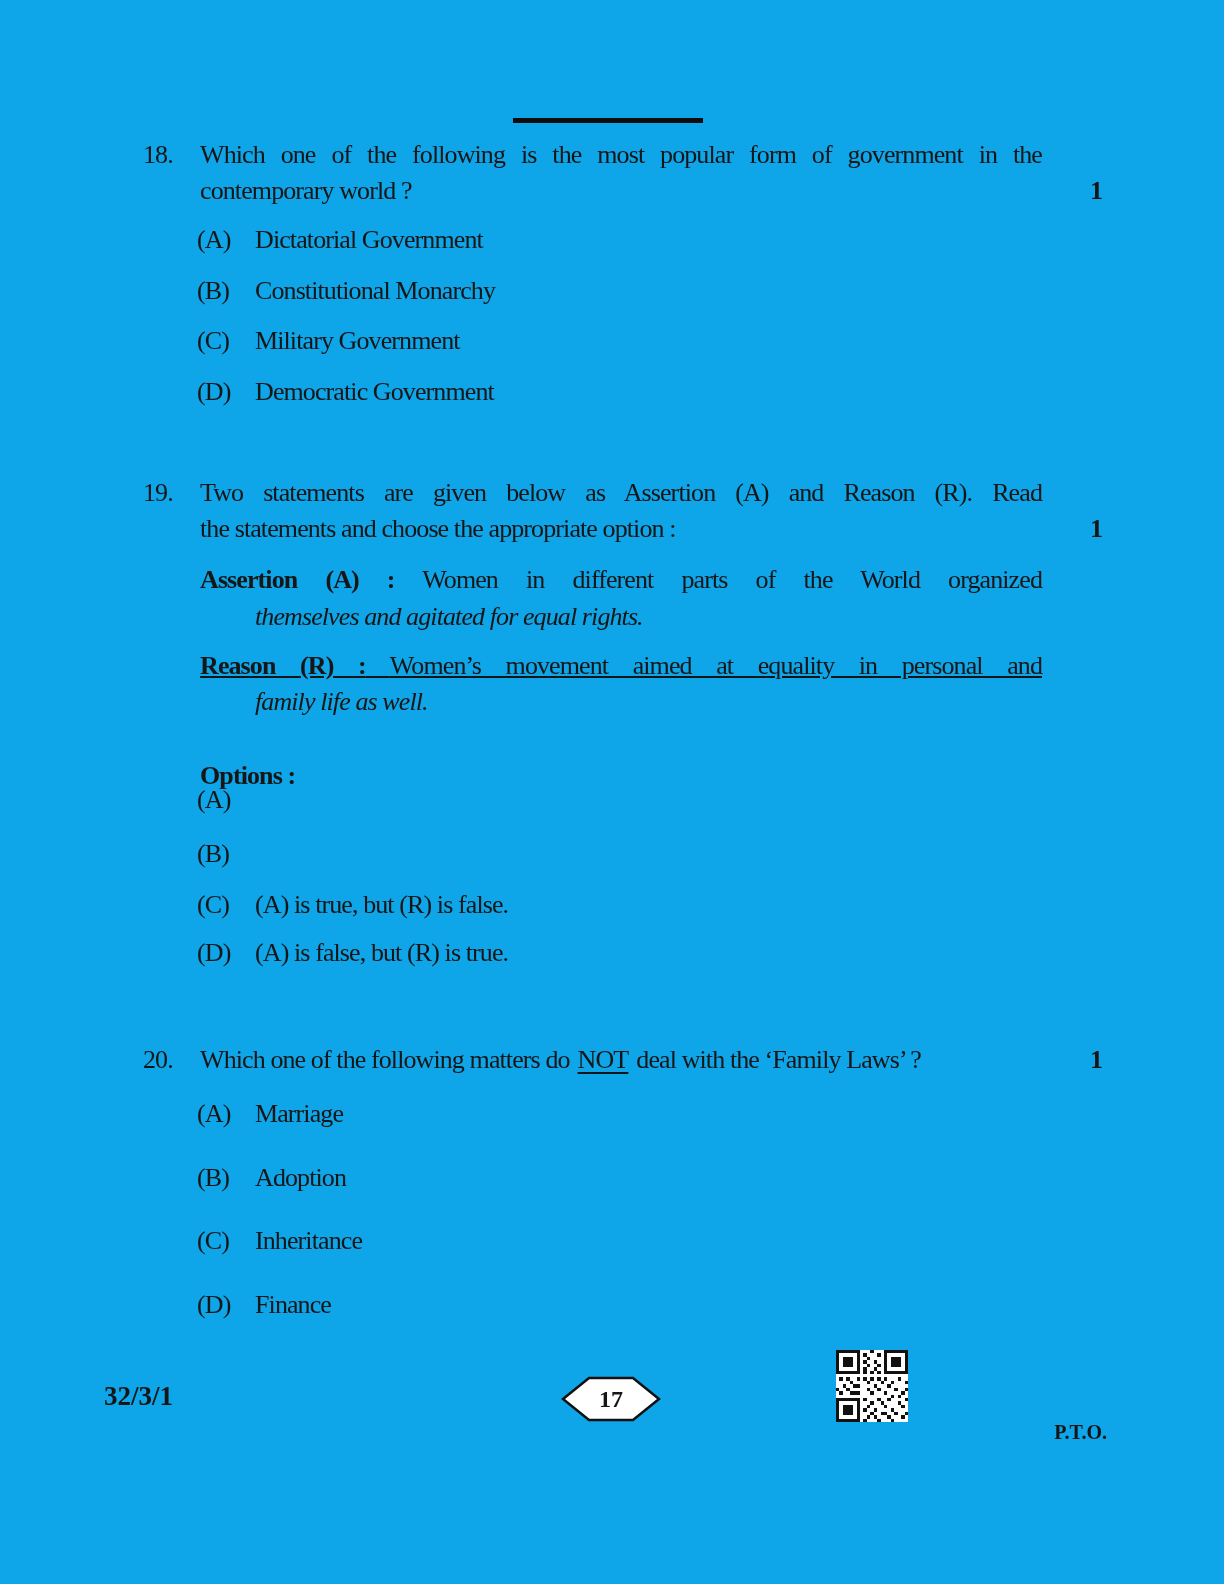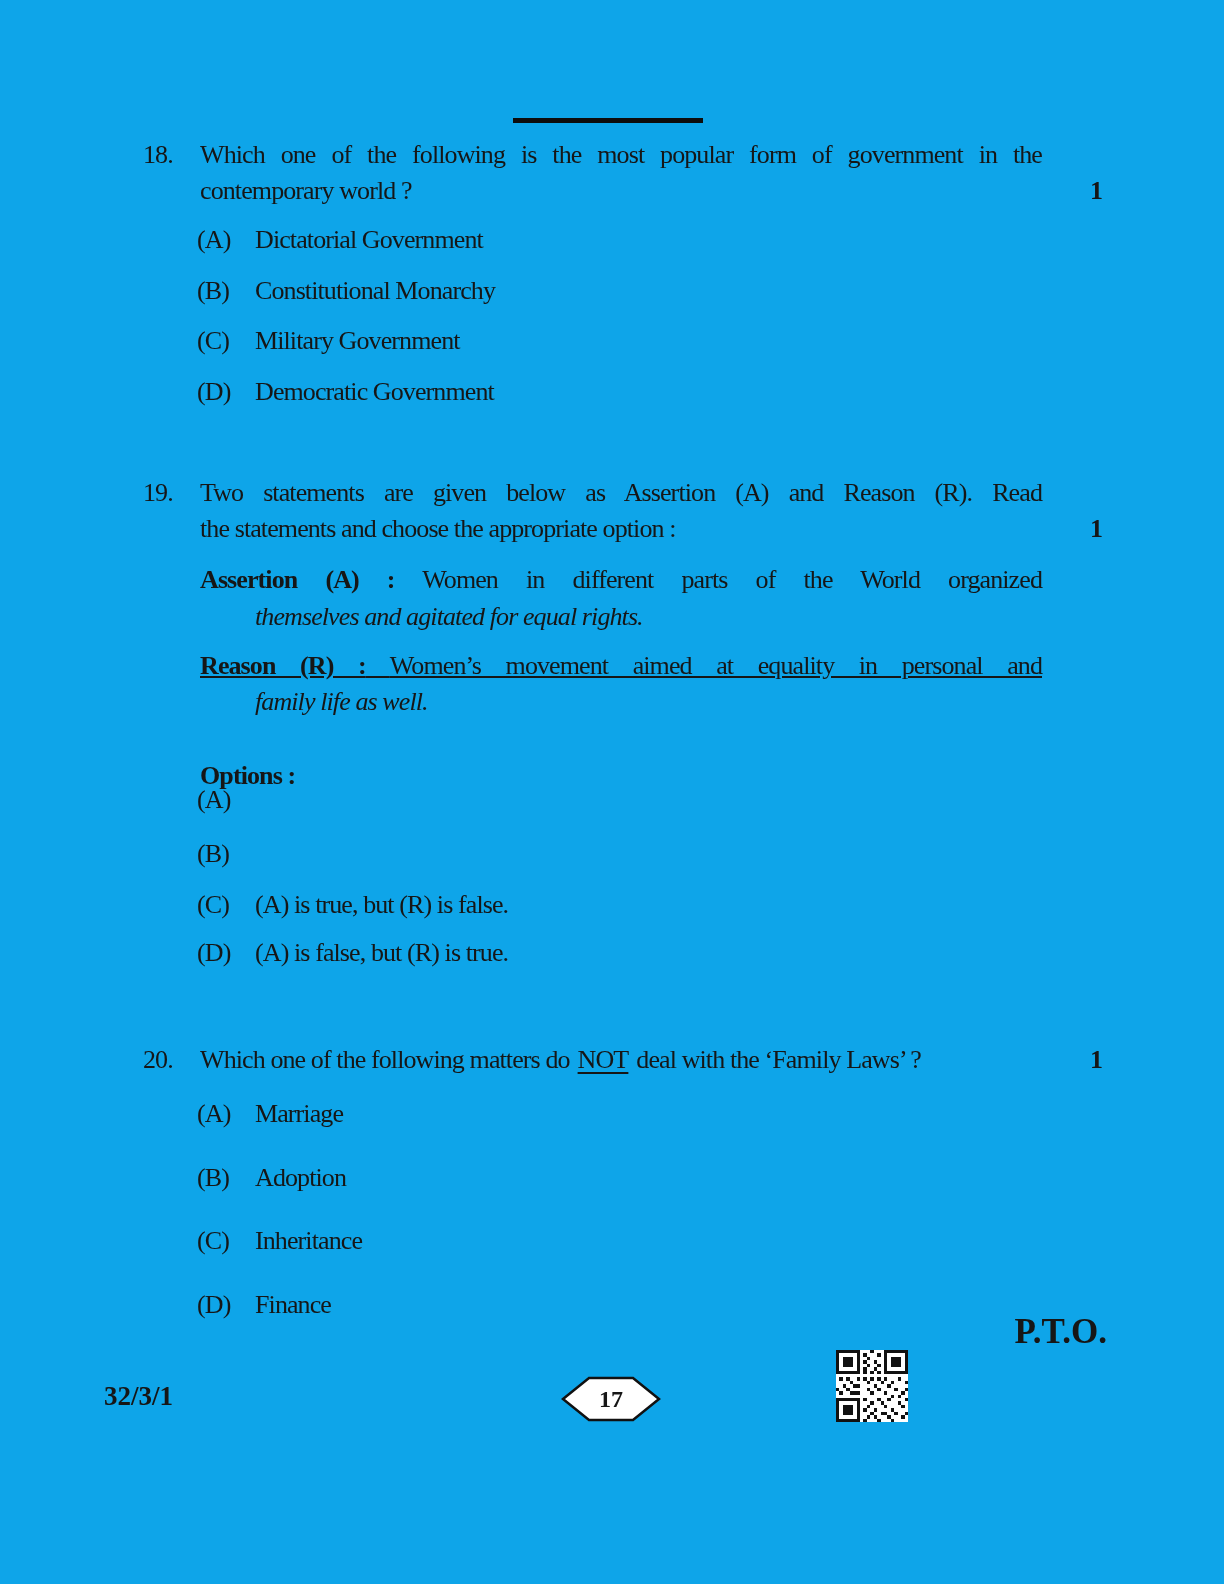--- a/index.html
+++ b/index.html
@@ -44,22 +44,22 @@
     text-decoration: underline;
     text-decoration-thickness: 2px;
     text-underline-offset: 4px;
     margin: 0 8px;
   }
   .footer-code {
     position: absolute; left: 104px; top: 1378px;
     font-weight: bold; font-size: 27px; letter-spacing: 0;
   }
   .footer-pto {
-    position: absolute; right: 149px; top: 1314px;
-    font-weight: bold; font-size: 35px; letter-spacing: 0;
+    position: absolute; right: 149px; top: 1414px;
+    font-weight: bold; font-size: 20px; letter-spacing: 0;
   }
   .hexwrap {
     position: absolute; left: 561px; top: 1376px;
     width: 100px; height: 46px;
   }
   .hexwrap svg { position: absolute; left: 0; top: 0; }
   .hexnum {
     position: absolute; inset: 0;
     display: flex; align-items: center; justify-content: center;
     font-weight: bold; font-size: 24px; letter-spacing: 0;

